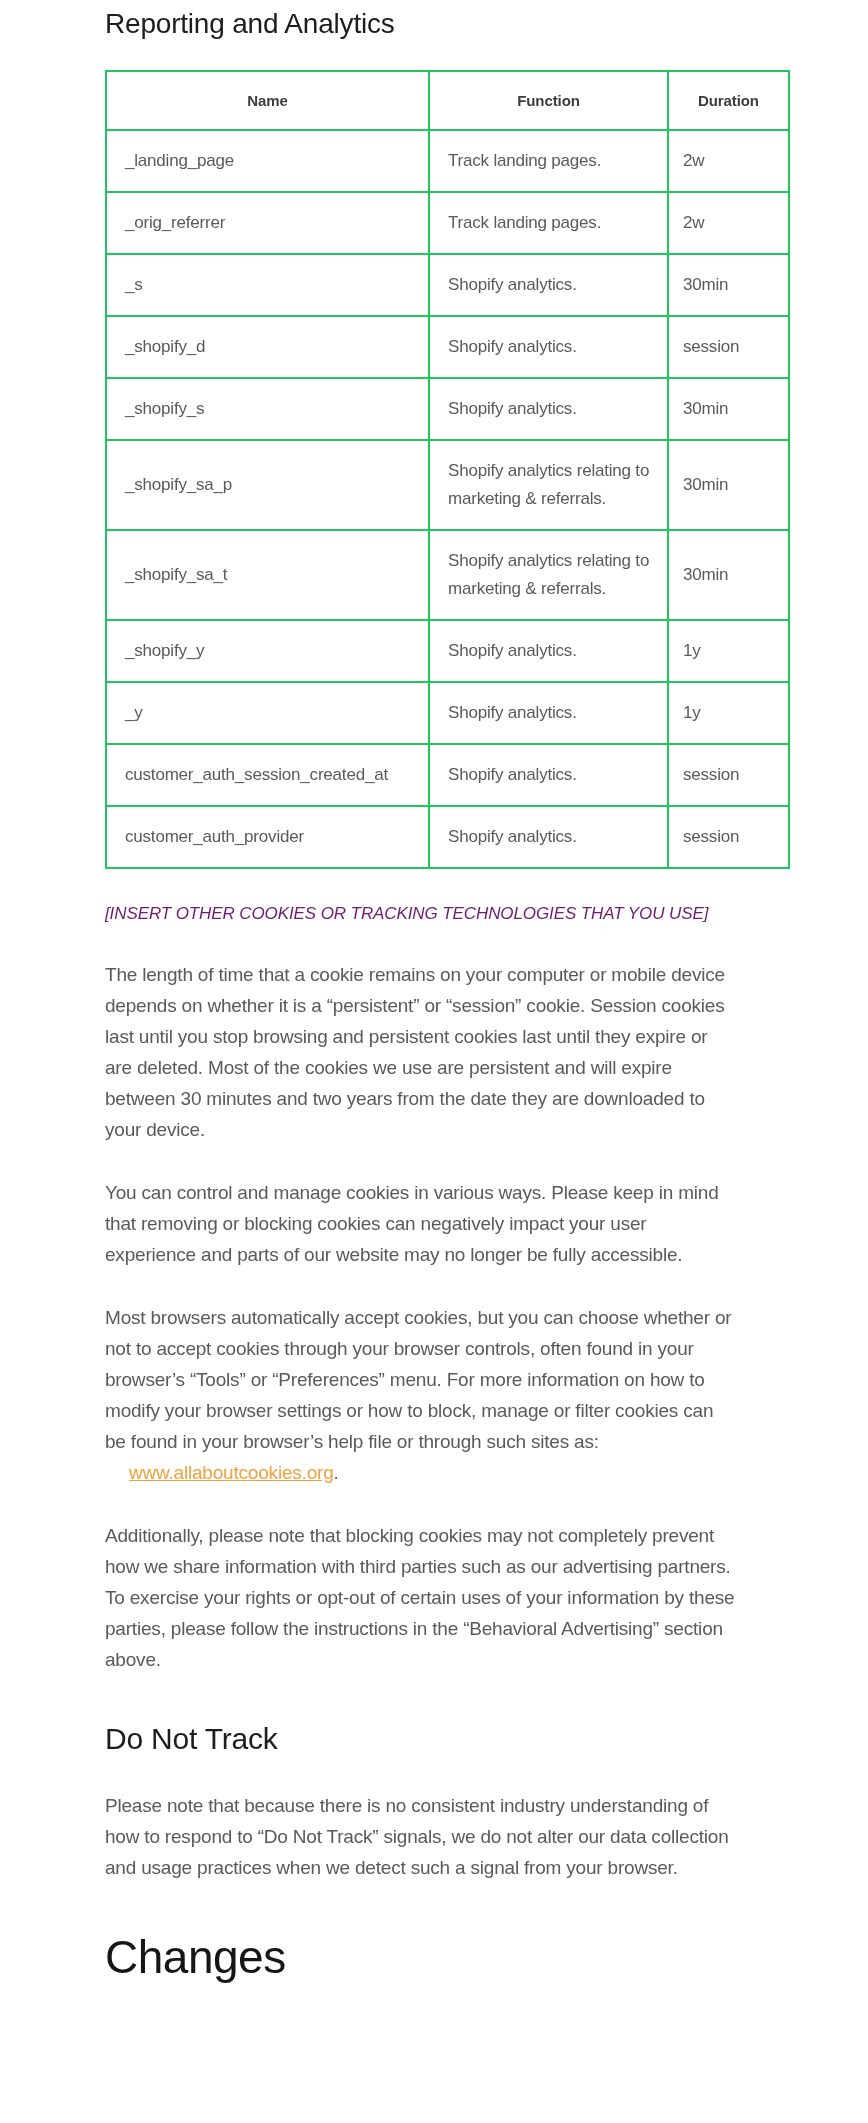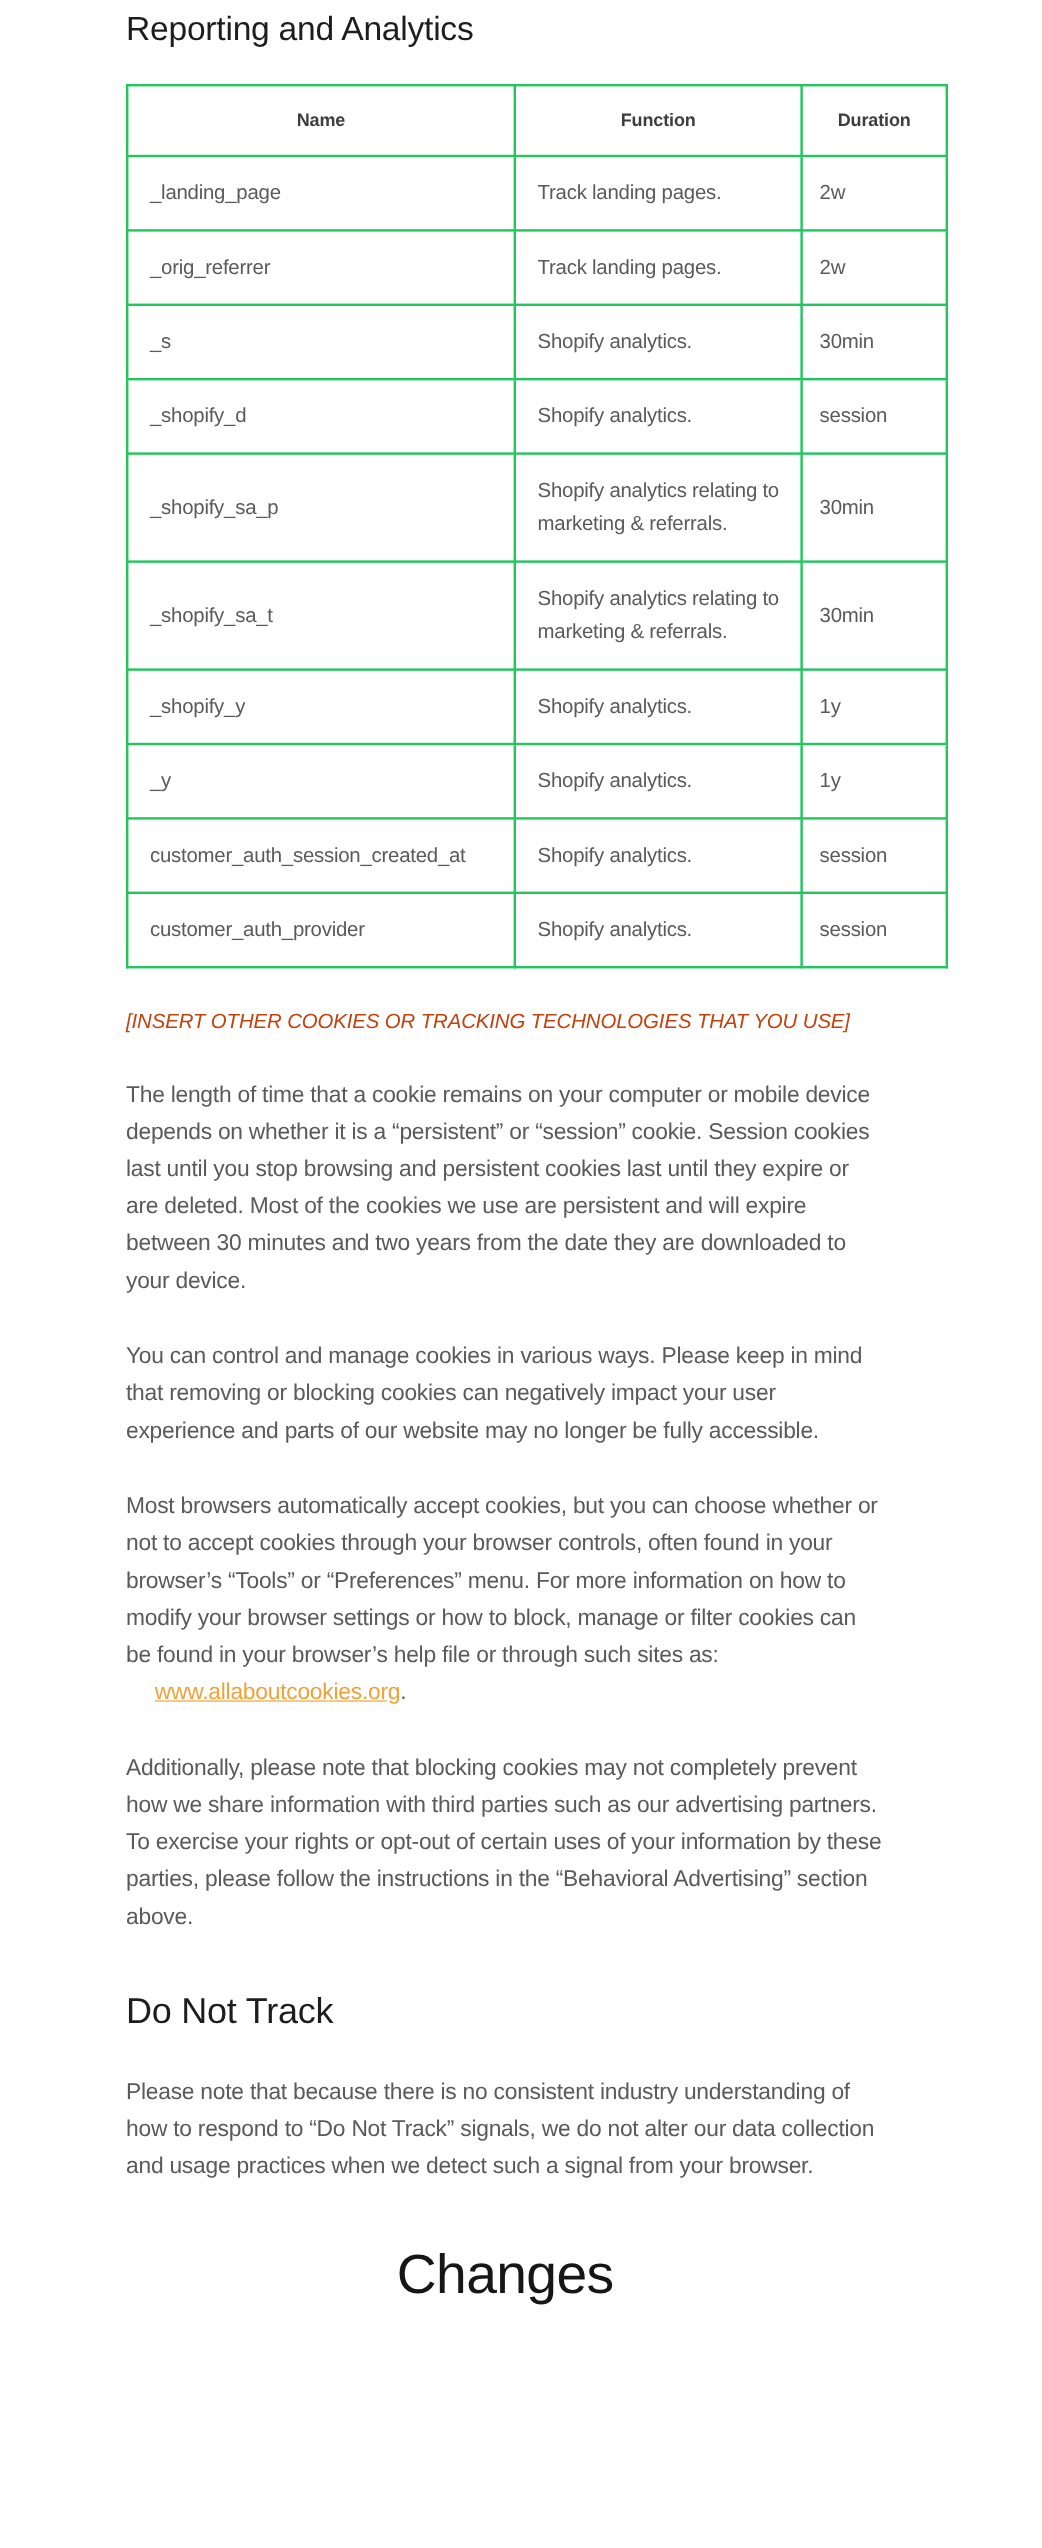--- a/index.html
+++ b/index.html
@@ -28,21 +28,20 @@
     line-height: 1.3;
   }
   h2.section-title { margin-top: 44px; font-size: 30px; }
   h1.big-title {
     font-size: 46px;
     font-weight: 400;
     color: #161616;
     letter-spacing: -0.5px;
     margin: 46px 0 0 0;
     line-height: 1.25;
-    text-align: center;
   }
   table.cookies {
     border-collapse: collapse;
     table-layout: fixed;
     width: 630px;
     margin-top: 28px;
   }
   table.cookies th, table.cookies td {
     border: 2px solid #22c55e;
     vertical-align: middle;
@@ -63,21 +62,21 @@
     letter-spacing: -0.2px;
     word-wrap: break-word;
   }
   .col-name { width: 305px; }
   .col-func { width: 221px; }
   .col-dur  { width: 103px; }
   table.cookies td:last-child { padding-left: 14px; }
   .note {
     font-size: 17px;
     font-style: italic;
-    color: #c2410c;
+    color: #701a75;
     letter-spacing: -0.1px;
     margin: 32px 0 0 0;
     line-height: 1.5;
     white-space: nowrap;
   }
   p.body-text {
     font-size: 19px;
     line-height: 31px;
     color: #5a5a5a;
     letter-spacing: -0.2px;
@@ -121,20 +120,25 @@
           <td>_s</td>
           <td>Shopify analytics.</td>
           <td>30min</td>
         </tr>
         <tr>
           <td>_shopify_d</td>
           <td>Shopify analytics.</td>
           <td>session</td>
         </tr>
         <tr>
+          <td>_shopify_s</td>
+          <td>Shopify analytics.</td>
+          <td>30min</td>
+        </tr>
+        <tr>
           <td>_shopify_sa_p</td>
           <td>Shopify analytics relating to marketing &amp; referrals.</td>
           <td>30min</td>
         </tr>
         <tr>
           <td>_shopify_sa_t</td>
           <td>Shopify analytics relating to marketing &amp; referrals.</td>
           <td>30min</td>
         </tr>
         <tr>

